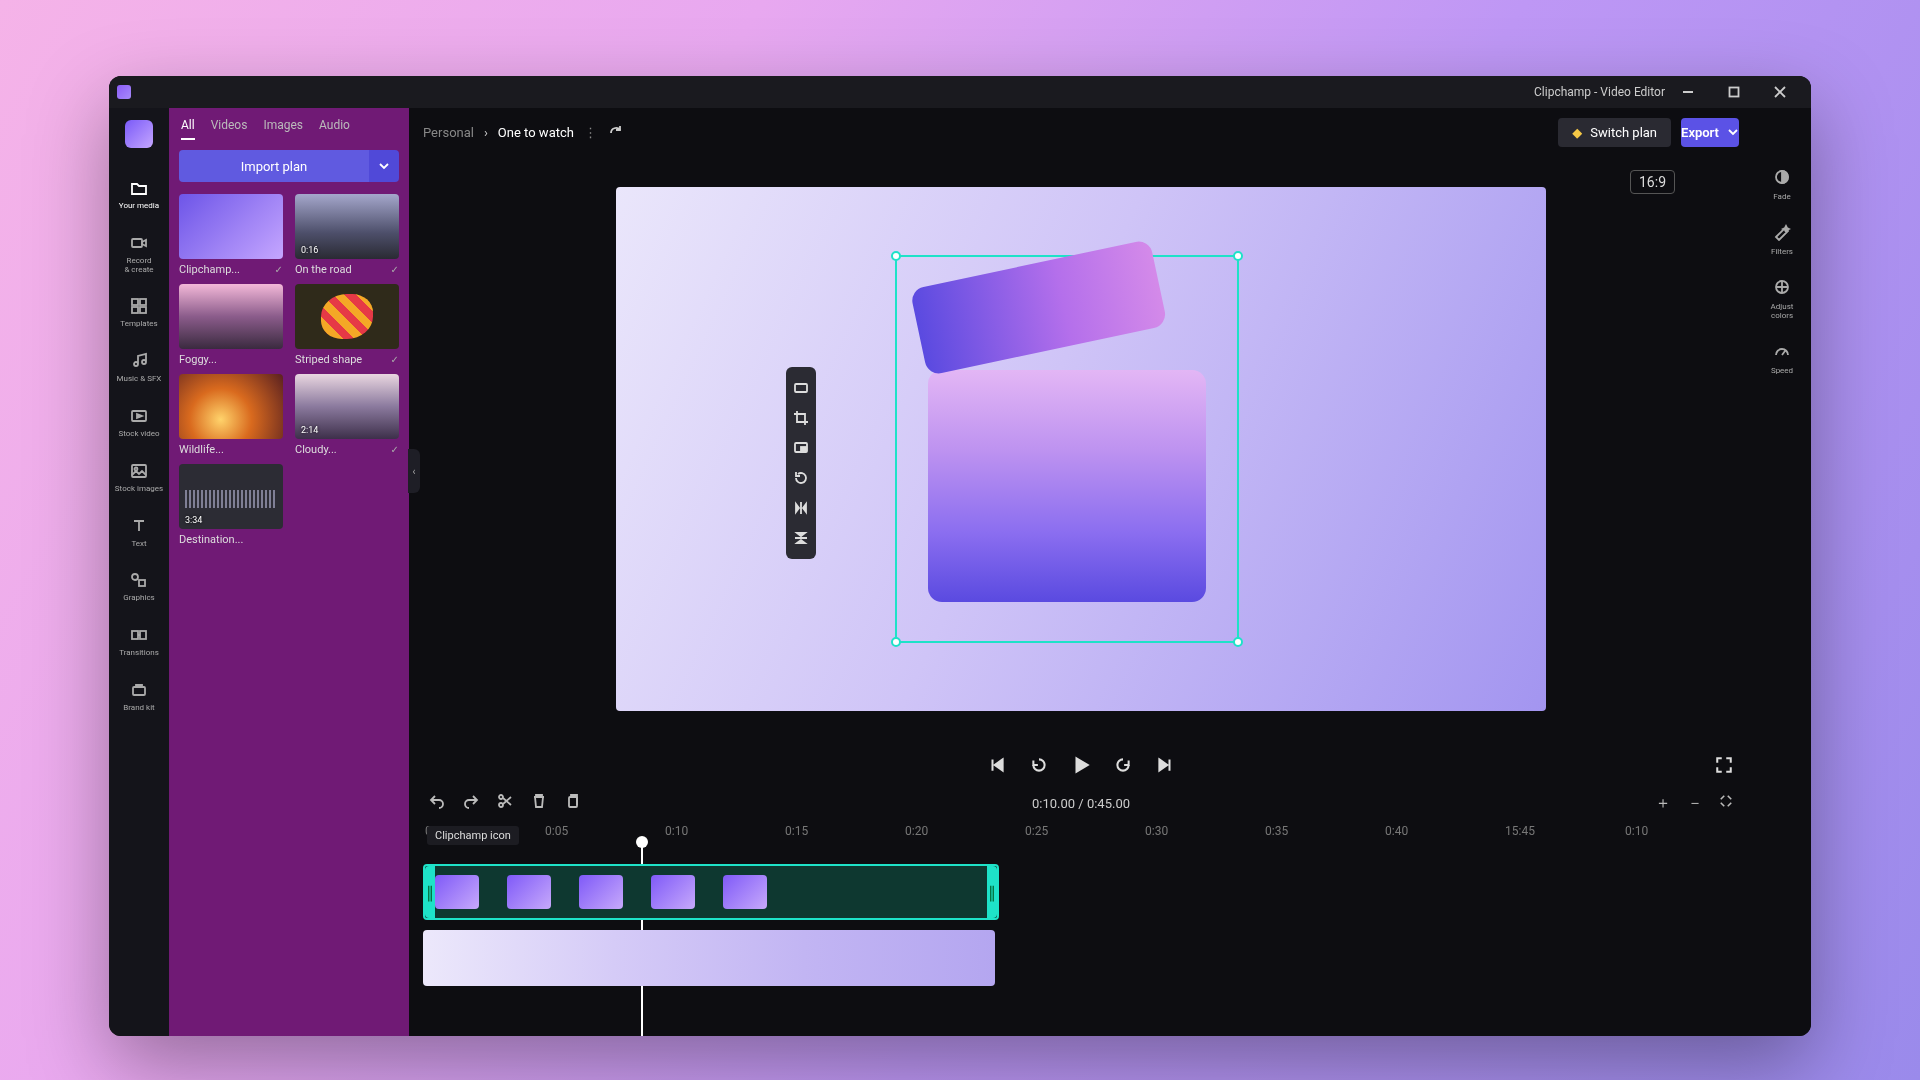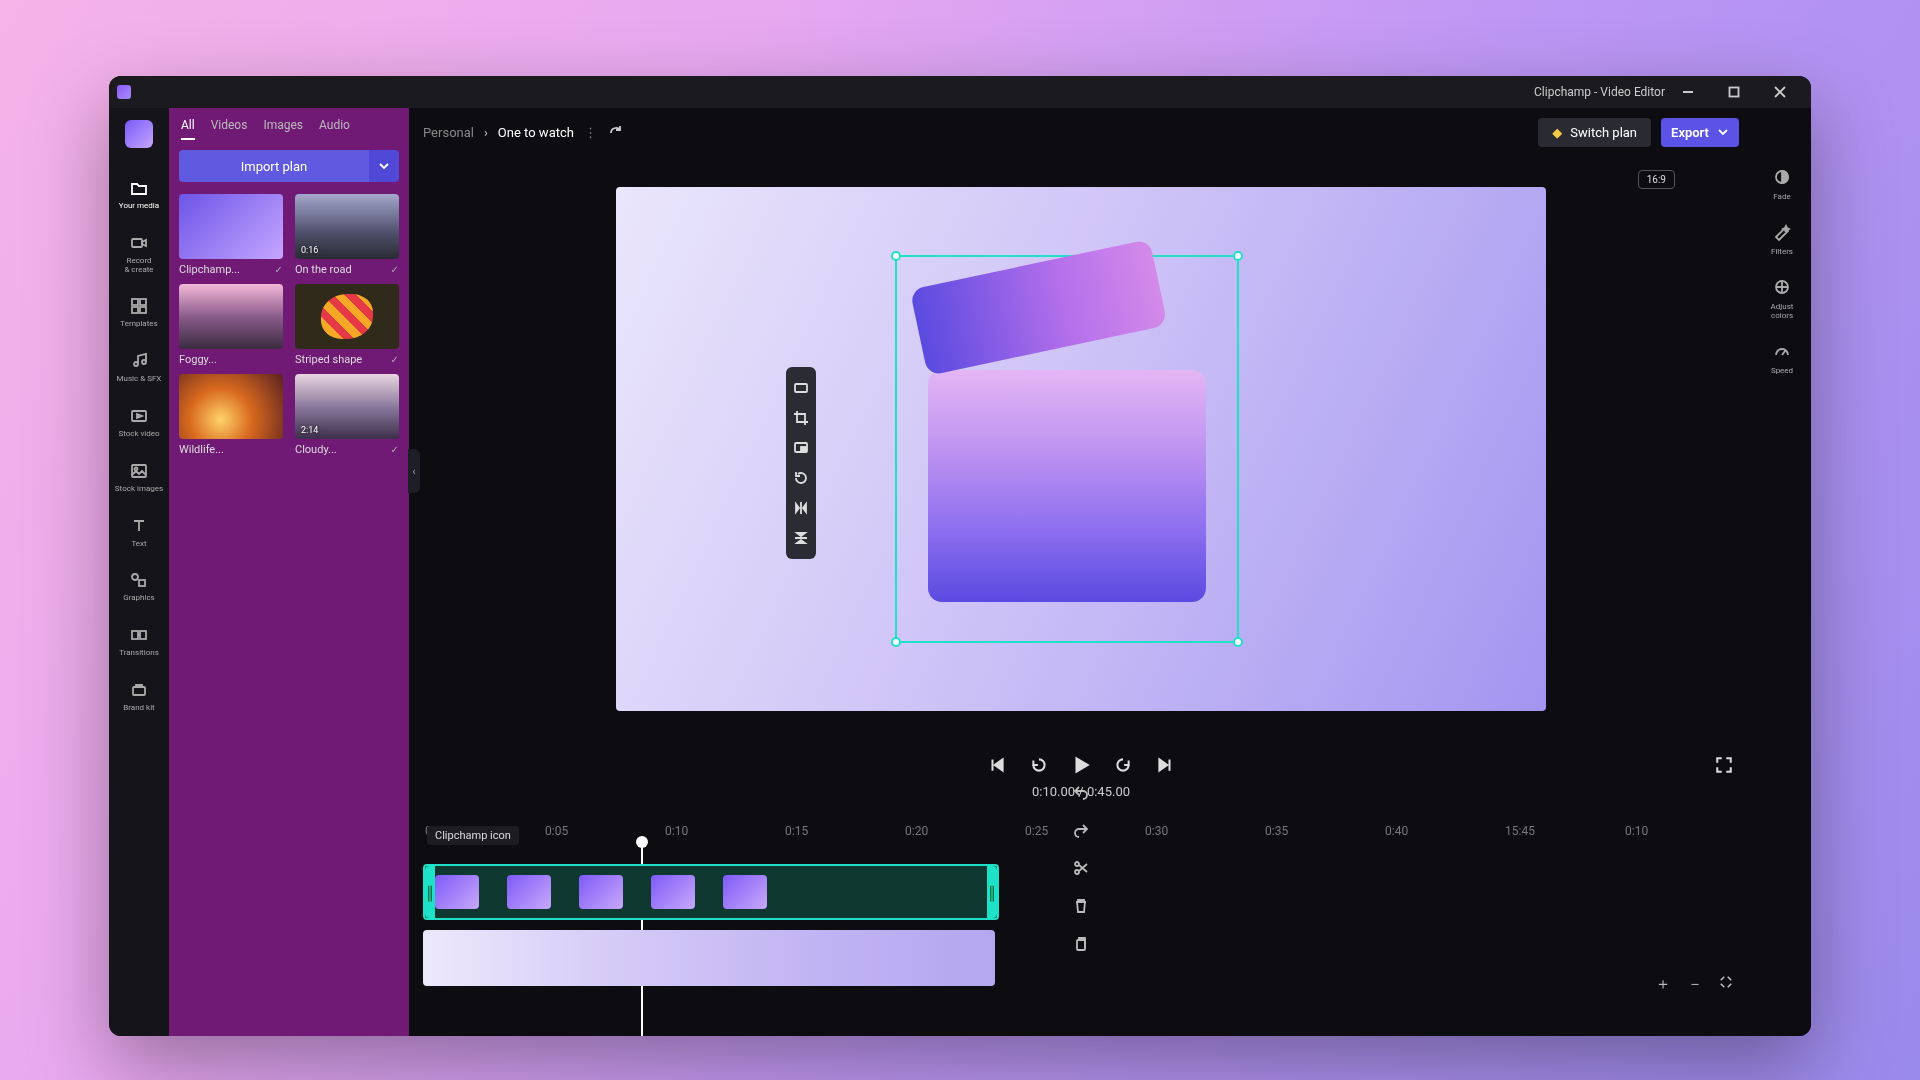--- a/index.html
+++ b/index.html
@@ -27,39 +27,39 @@
 .mitem { display:flex; flex-direction:column; gap:4px;}
 .thumb { width:100%; aspect-ratio:16/10; border-radius:4px; background:#333; position:relative; overflow:hidden;}
 .thumb .dur { position:absolute; left:6px; bottom:4px; font-size:9px; color:#fff; text-shadow:0 0 3px #000;}
 .mrow { display:flex; align-items:center; gap:4px; font-size:11px; color:#ddd;}
 .mrow .check { margin-left:auto; color:#aaa; font-size:10px;}
 .main { flex:1; background:#0d0d11; display:flex; flex-direction:column; min-width:0; position:relative;}
 .topbar { height:48px; display:flex; align-items:center; padding:0 14px; gap:10px; color:#ccc; font-size:13px;}
 .crumb { color:#888;}
 .topbar .spacer { flex:1;}
 .switchplan { display:flex; align-items:center; gap:8px; background:#2a2a32; padding:7px 14px; border-radius:4px; color:#fff; font-size:13px;}
-.exportbtn { background:#5b52e6; color:#fff; padding:7px 10px; border-radius:4px; display:flex; align-items:center; gap:8px; font-size:13px; font-weight:600;}
-.aspectbadge { position:absolute; right:78px; top:62px; border:1px solid #555; border-radius:4px; padding:3px 8px; color:#ddd; font-size:10px;}
+.exportbtn { background:#5b52e6; color:#fff; padding:7px 0; border-radius:4px; display:flex; align-items:center; gap:8px; font-size:13px; font-weight:600;}
+.aspectbadge { position:absolute; right:78px; top:62px; border:1px solid #555; border-radius:4px; padding:3px 8px; color:#ddd; font-size:14px;}
 .railR { width:58px; background:#0d0d11; display:flex; flex-direction:column; align-items:center; gap:22px; padding-top:60px;}
 .railR .tool { display:flex; flex-direction:column; align-items:center; gap:4px; color:#aaa; font-size:8px; text-align:center;}
 .preview-area { flex:1; display:flex; align-items:center; justify-content:center; position:relative;}
 .canvas { width:930px; aspect-ratio:16/9; background:linear-gradient(115deg,#eae6fb 0%,#cfc4f7 45%,#a395f0 100%); border-radius:4px; position:relative;}
 .selbox { position:absolute; left:30%; top:13%; width:37%; height:74%; border:2px solid #1ee2c8;}
 .selbox .h { position:absolute; width:10px; height:10px; background:#fff; border:2px solid #1ee2c8; border-radius:50%;}
 .selbox .h.tl{left:-6px;top:-6px}.selbox .h.tr{right:-6px;top:-6px}.selbox .h.bl{left:-6px;bottom:-6px}.selbox .h.br{right:-6px;bottom:-6px}
 .clip-icon-prev { width:82%; height:82%; margin:9%; position:relative;}
 .clip-icon-prev .body1 { position:absolute; left:0; top:26%; width:100%; height:74%; border-radius:14px; background:linear-gradient(180deg,#e3b6f5 0%,#bd92f0 35%,#8b6ef0 70%,#5a4ae0 100%);}
 .clip-icon-prev .flap { position:absolute; left:0; top:0; width:88%; height:28%; border-radius:14px; background:linear-gradient(90deg,#5a4ae0 0%,#b46feb 60%,#d48ae9 100%); transform:rotate(-12deg); transform-origin:left bottom;}
 .floatbar { position:absolute; left:calc(50% - 295px); top:36%; background:#2b2b33; border-radius:6px; display:flex; flex-direction:column; padding:6px 0;}
 .floatbar span { width:30px; height:30px; display:flex; align-items:center; justify-content:center; color:#ddd;}
 .playbar { height:38px; display:flex; align-items:center; justify-content:center; gap:24px; color:#ddd; margin-top:4px; position:relative;}
 .playbar .fs { position:absolute; right:20px; }
 .pbtn { width:18px; height:18px; display:flex; align-items:center; justify-content:center;}
 .timeline { height:252px; background:#0d0d11; display:flex; flex-direction:column; }
-.tltools { height:38px; display:flex; align-items:center; gap:18px; padding:0 20px; color:#bbb; position:relative;flex-direction:column;}
+.tltools { height:38px; display:flex; align-items:center; gap:18px; padding:0 20px; color:#bbb; position:relative;}
 .tltools .time { position:absolute; left:50%; transform:translateX(-50%); font-family:monospace; font-size:13px; color:#ccc;}
 .tltools .zoom { margin-left:auto; display:flex; gap:16px;}
 .ruler { height:20px; position:relative; color:#777; font-size:12px; font-family:monospace;}
 .ruler span { position:absolute; top:2px;}
 .playhead { position:absolute; top:0; bottom:0; width:2px; background:#fff; left:232px;}
 .playhead:before{content:"";position:absolute;top:-6px;left:-5px;width:12px;height:12px;background:#fff;border-radius:50%;}
 .tracks { position:relative; flex:1; padding:0 14px;}
 .cliplabel { position:absolute; left:18px; top:-16px; font-size:11px; color:#ddd; background:#1c1c22; padding:3px 8px; border-radius:3px;}
 .track { height:56px; margin-top:22px; position:relative;}
 .videoclip { position:absolute; left:0; width:576px; height:56px; background:#0e3830; border:2px solid #1ee2c8; border-radius:4px; display:flex; align-items:center; padding:0 10px; gap:28px; overflow:hidden;}
@@ -254,20 +254,28 @@
           </div>
           <div class="mitem">
             <div class="thumb th-cloudy">
               <div class="dur">2:14</div>
             </div>
             <div class="mrow">
               <span>Cloudy...</span>
               <span class="check">✓</span>
             </div>
           </div>
+          <div class="mitem">
+            <div class="thumb th-audio">
+              <div class="dur">3:34</div>
+            </div>
+            <div class="mrow">
+              <span>Destination...</span>
+            </div>
+          </div>
         </div>
     </div>
 
     <div class="main">
       <div class="topbar">
         <span class="crumb">Personal</span>
         <span>›</span>
         <span style="color:#fff">One to watch</span>
         <span style="color:#888">⋮</span>
         <span><svg width="16" height="16" viewBox="0 0 16 16">

